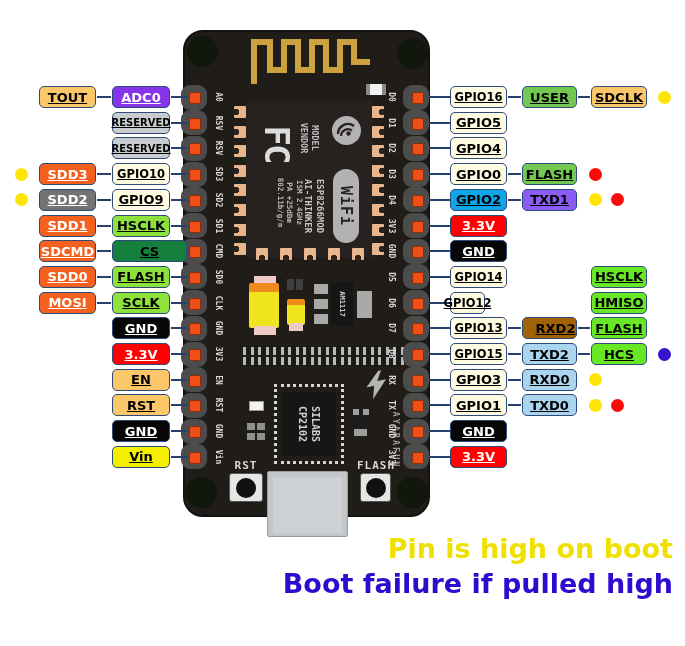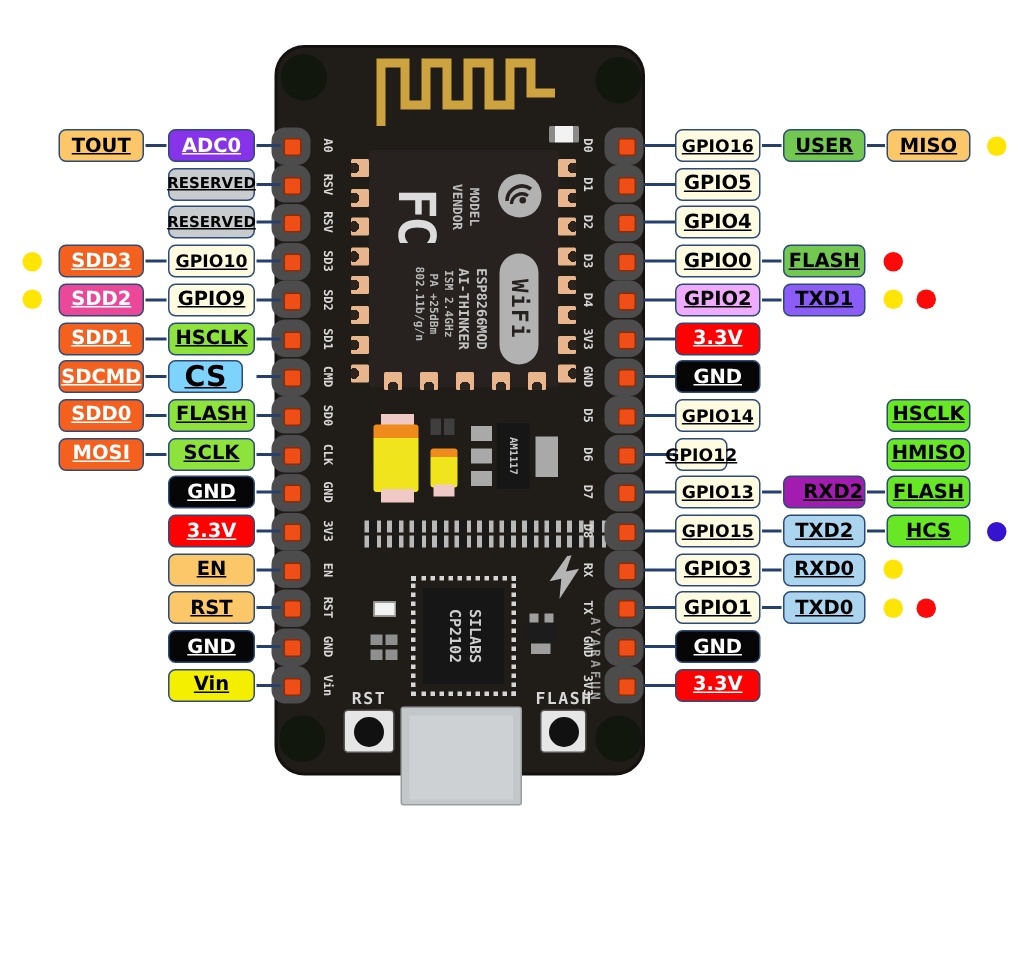--- a/index.html
+++ b/index.html
@@ -272,31 +272,31 @@
       <div class="box" style="left: 112px; top: 111.7px; width: 58px; background: rgb(201, 204, 206); color: rgb(0, 0, 0); font-size: 10px;">RESERVED</div>
       <div class="lineseg" style="left: 171px; top: 147.4px; width: 16px;"></div>
       <div class="box" style="left: 112px; top: 137.4px; width: 58px; background: rgb(201, 204, 206); color: rgb(0, 0, 0); font-size: 10px;">RESERVED</div>
       <div class="lineseg" style="left: 171px; top: 173.1px; width: 16px;"></div>
       <div class="lineseg" style="left: 97px; top: 173.1px; width: 14px;"></div>
       <div class="box" style="left: 39px; top: 163.1px; width: 57px; background: rgb(244, 97, 31); color: rgb(255, 255, 255); font-size: 13px;">SDD3</div>
       <div class="box" style="left: 112px; top: 163.1px; width: 58px; background: rgb(255, 251, 224); color: rgb(0, 0, 0); font-size: 11.5px;">GPIO10</div>
       <div class="dot" style="left: 14.5px; top: 167.6px; background: rgb(255, 229, 6);"></div>
       <div class="lineseg" style="left: 171px; top: 198.8px; width: 16px;"></div>
       <div class="lineseg" style="left: 97px; top: 198.8px; width: 14px;"></div>
-      <div class="box" style="left: 39px; top: 188.8px; width: 57px; background: #ec4899; color: rgb(255, 255, 255); font-size: 13px;">SDD2</div>
+      <div class="box" style="left: 39px; top: 188.8px; width: 57px; background: #737373; color: rgb(255, 255, 255); font-size: 13px;">SDD2</div>
       <div class="box" style="left: 112px; top: 188.8px; width: 58px; background: rgb(255, 251, 224); color: rgb(0, 0, 0); font-size: 13px;">GPIO9</div>
       <div class="dot" style="left: 14.5px; top: 193.3px; background: rgb(255, 229, 6);"></div>
       <div class="lineseg" style="left: 171px; top: 224.5px; width: 16px;"></div>
       <div class="lineseg" style="left: 97px; top: 224.5px; width: 14px;"></div>
       <div class="box" style="left: 39px; top: 214.5px; width: 57px; background: rgb(244, 97, 31); color: rgb(255, 255, 255); font-size: 13px;">SDD1</div>
       <div class="box" style="left: 112px; top: 214.5px; width: 58px; background: rgb(141, 227, 60); color: rgb(0, 0, 0); font-size: 13px;">HSCLK</div>
       <div class="lineseg" style="left: 171px; top: 250.2px; width: 16px;"></div>
       <div class="lineseg" style="left: 97px; top: 250.2px; width: 14px;"></div>
       <div class="box" style="left: 39px; top: 240.2px; width: 57px; background: rgb(244, 97, 31); color: rgb(255, 255, 255); font-size: 13px;">SDCMD</div>
-      <div class="box" style="left: 112px; top: 240.2px; width: 50px; background: #7dd3fc; color: rgb(0, 0, 0); font-size: 19px;">CS</div>
+      <div class="box" style="left: 112px; top: 240.2px; width: 75px; background: #15803d; color: rgb(0, 0, 0); font-size: 13px;">CS</div>
       <div class="lineseg" style="left: 171px; top: 275.9px; width: 16px;"></div>
       <div class="lineseg" style="left: 97px; top: 275.9px; width: 14px;"></div>
       <div class="box" style="left: 39px; top: 265.9px; width: 57px; background: rgb(244, 97, 31); color: rgb(255, 255, 255); font-size: 13px;">SDD0</div>
       <div class="box" style="left: 112px; top: 265.9px; width: 58px; background: rgb(141, 227, 60); color: rgb(0, 0, 0); font-size: 13px;">FLASH</div>
       <div class="lineseg" style="left: 171px; top: 301.6px; width: 16px;"></div>
       <div class="lineseg" style="left: 97px; top: 301.6px; width: 14px;"></div>
       <div class="box" style="left: 39px; top: 291.6px; width: 57px; background: rgb(244, 97, 31); color: rgb(255, 255, 255); font-size: 13px;">MOSI</div>
       <div class="box" style="left: 112px; top: 291.6px; width: 58px; background: rgb(141, 227, 60); color: rgb(0, 0, 0); font-size: 13px;">SCLK</div>
       <div class="lineseg" style="left: 171px; top: 327.3px; width: 16px;"></div>
       <div class="box" style="left: 112px; top: 317.3px; width: 58px; background: rgb(6, 6, 6); color: rgb(255, 255, 255); font-size: 13px;">GND</div>
@@ -308,51 +308,51 @@
       <div class="box" style="left: 112px; top: 394.4px; width: 58px; background: rgb(251, 199, 104); color: rgb(0, 0, 0); font-size: 13px;">RST</div>
       <div class="lineseg" style="left: 171px; top: 430.1px; width: 16px;"></div>
       <div class="box" style="left: 112px; top: 420.1px; width: 58px; background: rgb(6, 6, 6); color: rgb(255, 255, 255); font-size: 13px;">GND</div>
       <div class="lineseg" style="left: 171px; top: 455.8px; width: 16px;"></div>
       <div class="box" style="left: 112px; top: 445.8px; width: 58px; background: rgb(244, 239, 0); color: rgb(0, 0, 0); font-size: 13px;">Vin</div>
       <div class="lineseg" style="left: 429px; top: 96px; width: 21px;"></div>
       <div class="box" style="left: 450px; top: 86px; width: 57px; background: rgb(255, 251, 224); color: rgb(0, 0, 0); font-size: 11.5px;">GPIO16</div>
       <div class="lineseg" style="left: 508px; top: 96px; width: 13px;"></div>
       <div class="box" style="left: 522px; top: 86px; width: 55px; background: rgb(114, 200, 81); color: rgb(0, 0, 0); font-size: 13px;">USER</div>
       <div class="lineseg" style="left: 578px; top: 96px; width: 12px;"></div>
-      <div class="box" style="left: 591px; top: 86px; width: 56px; background: rgb(251, 199, 104); color: rgb(0, 0, 0); font-size: 13px;">MISO</div>
+      <div class="box" style="left: 591px; top: 86px; width: 56px; background: rgb(251, 199, 104); color: rgb(0, 0, 0); font-size: 13px;">SDCLK</div>
       <div class="dot" style="left: 657.5px; top: 90.5px; background: rgb(255, 229, 6);"></div>
       <div class="lineseg" style="left: 429px; top: 121.7px; width: 21px;"></div>
       <div class="box" style="left: 450px; top: 111.7px; width: 57px; background: rgb(255, 251, 224); color: rgb(0, 0, 0); font-size: 13px;">GPIO5</div>
       <div class="lineseg" style="left: 429px; top: 147.4px; width: 21px;"></div>
       <div class="box" style="left: 450px; top: 137.4px; width: 57px; background: rgb(255, 251, 224); color: rgb(0, 0, 0); font-size: 13px;">GPIO4</div>
       <div class="lineseg" style="left: 429px; top: 173.1px; width: 21px;"></div>
       <div class="box" style="left: 450px; top: 163.1px; width: 57px; background: rgb(255, 251, 224); color: rgb(0, 0, 0); font-size: 13px;">GPIO0</div>
       <div class="lineseg" style="left: 508px; top: 173.1px; width: 13px;"></div>
       <div class="box" style="left: 522px; top: 163.1px; width: 55px; background: rgb(114, 200, 81); color: rgb(0, 0, 0); font-size: 13px;">FLASH</div>
       <div class="dot" style="left: 588.5px; top: 167.6px; background: rgb(251, 10, 10);"></div>
       <div class="lineseg" style="left: 429px; top: 198.8px; width: 21px;"></div>
-      <div class="box" style="left: 450px; top: 188.8px; width: 57px; background: #f0abfc; color: rgb(0, 0, 0); font-size: 13px;">GPIO2</div>
+      <div class="box" style="left: 450px; top: 188.8px; width: 57px; background: #0ea5e9; color: rgb(0, 0, 0); font-size: 13px;">GPIO2</div>
       <div class="lineseg" style="left: 508px; top: 198.8px; width: 13px;"></div>
       <div class="box" style="left: 522px; top: 188.8px; width: 55px; background: #8b5cf6; color: rgb(0, 0, 0); font-size: 13px;">TXD1</div>
       <div class="dot" style="left: 588.5px; top: 193.3px; background: rgb(255, 229, 6);"></div>
       <div class="dot" style="left: 610.5px; top: 193.3px; background: rgb(251, 10, 10);"></div>
       <div class="lineseg" style="left: 429px; top: 224.5px; width: 21px;"></div>
       <div class="box" style="left: 450px; top: 214.5px; width: 57px; background: rgb(253, 2, 2); color: rgb(255, 255, 255); font-size: 13px;">3.3V</div>
       <div class="lineseg" style="left: 429px; top: 250.2px; width: 21px;"></div>
       <div class="box" style="left: 450px; top: 240.2px; width: 57px; background: rgb(6, 6, 6); color: rgb(255, 255, 255); font-size: 13px;">GND</div>
       <div class="lineseg" style="left: 429px; top: 275.9px; width: 21px;"></div>
       <div class="box" style="left: 450px; top: 265.9px; width: 57px; background: rgb(255, 251, 224); color: rgb(0, 0, 0); font-size: 11.5px;">GPIO14</div>
       <div class="box" style="left: 591px; top: 265.9px; width: 56px; background: rgb(104, 232, 36); color: rgb(0, 0, 0); font-size: 13px;">HSCLK</div>
       <div class="lineseg" style="left: 429px; top: 301.6px; width: 21px;"></div>
       <div class="box" style="left: 450px; top: 291.6px; width: 35px; background: rgb(255, 251, 224); color: rgb(0, 0, 0); font-size: 11.5px;">GPIO12</div>
       <div class="box" style="left: 591px; top: 291.6px; width: 56px; background: rgb(104, 232, 36); color: rgb(0, 0, 0); font-size: 13px;">HMISO</div>
       <div class="lineseg" style="left: 429px; top: 327.3px; width: 21px;"></div>
       <div class="box" style="left: 450px; top: 317.3px; width: 57px; background: rgb(255, 251, 224); color: rgb(0, 0, 0); font-size: 11.5px;">GPIO13</div>
       <div class="lineseg" style="left: 508px; top: 327.3px; width: 13px;"></div>
-      <div class="box" style="left: 522px; top: 317.3px; width: 55px; background: #a21caf; color: rgb(0, 0, 0); font-size: 13px; padding-left: 12px;">RXD2</div>
+      <div class="box" style="left: 522px; top: 317.3px; width: 55px; background: #a16207; color: rgb(0, 0, 0); font-size: 13px; padding-left: 12px;">RXD2</div>
       <div class="lineseg" style="left: 578px; top: 327.3px; width: 12px;"></div>
       <div class="box" style="left: 591px; top: 317.3px; width: 56px; background: rgb(104, 232, 36); color: rgb(0, 0, 0); font-size: 13px;">FLASH</div>
       <div class="lineseg" style="left: 429px; top: 353px; width: 21px;"></div>
       <div class="box" style="left: 450px; top: 343px; width: 57px; background: rgb(255, 251, 224); color: rgb(0, 0, 0); font-size: 11.5px;">GPIO15</div>
       <div class="lineseg" style="left: 508px; top: 353px; width: 13px;"></div>
       <div class="box" style="left: 522px; top: 343px; width: 55px; background: rgb(171, 212, 238); color: rgb(0, 0, 0); font-size: 13px;">TXD2</div>
       <div class="lineseg" style="left: 578px; top: 353px; width: 12px;"></div>
       <div class="box" style="left: 591px; top: 343px; width: 56px; background: rgb(104, 232, 36); color: rgb(0, 0, 0); font-size: 13px;">HCS</div>
       <div class="dot" style="left: 657.5px; top: 347.5px; background: rgb(54, 19, 207);"></div>
       <div class="lineseg" style="left: 429px; top: 378.7px; width: 21px;"></div>
@@ -366,14 +366,16 @@
       <div class="box" style="left: 522px; top: 394.4px; width: 55px; background: rgb(171, 212, 238); color: rgb(0, 0, 0); font-size: 13px;">TXD0</div>
       <div class="dot" style="left: 588.5px; top: 398.9px; background: rgb(255, 229, 6);"></div>
       <div class="dot" style="left: 610.5px; top: 398.9px; background: rgb(251, 10, 10);"></div>
       <div class="lineseg" style="left: 429px; top: 430.1px; width: 21px;"></div>
       <div class="box" style="left: 450px; top: 420.1px; width: 57px; background: rgb(6, 6, 6); color: rgb(255, 255, 255); font-size: 13px;">GND</div>
       <div class="lineseg" style="left: 429px; top: 455.8px; width: 21px;"></div>
       <div class="box" style="left: 450px; top: 445.8px; width: 57px; background: rgb(253, 2, 2); color: rgb(255, 255, 255); font-size: 13px;">3.3V</div>
     </div>
 
   <div id="legend">
+      <div class="" style="color: rgb(240, 224, 0); position: static;">Pin is high on boot</div>
+      <div class="" style="color: rgb(46, 11, 206); position: static;">Boot failure if pulled high</div>
     </div>
 </div>
 
 </body></html>

